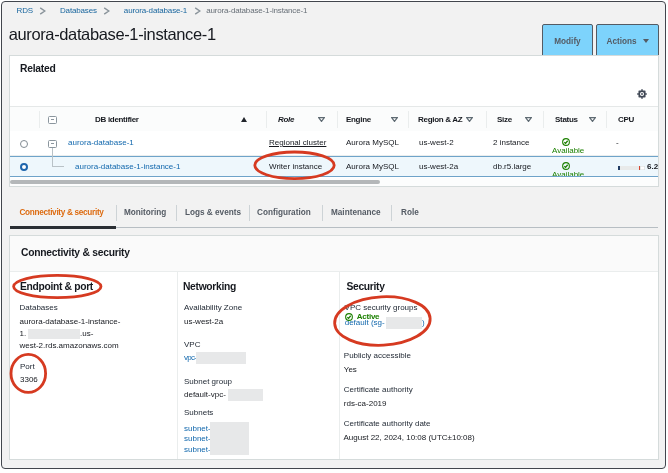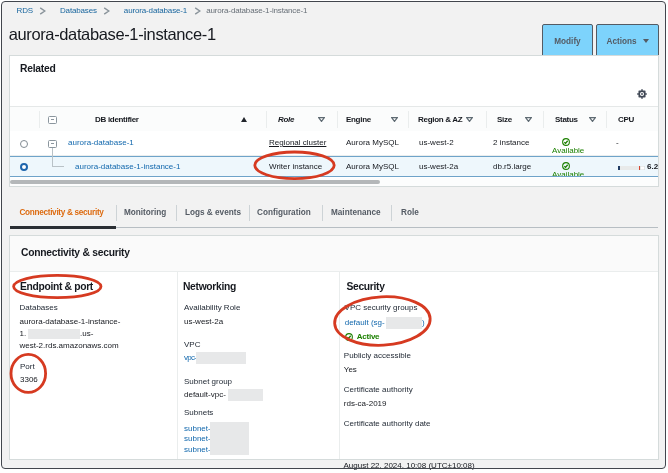--- a/index.html
+++ b/index.html
@@ -247,52 +247,52 @@
   <span class="abs lbl" style="left:19.5px; top:303px;">Databases</span>
   <span class="abs val" style="left:19.5px; top:317px;">aurora-database-1-instance-</span>
   <span class="abs val" style="left:19.5px; top:329px;">1.</span>
   <span class="abs redact" style="left:27.5px; top:329px; width:52px; height:10px;"></span>
   <span class="abs val" style="left:80px; top:329px;">.us-</span>
   <span class="abs val" style="left:19.5px; top:341px;">west-2.rds.amazonaws.com</span>
   <span class="abs lbl" style="left:20px; top:362px;">Port</span>
   <span class="abs val" style="left:20px; top:375px;">3306</span>
 
   <h3 class="abs sec-head" style="left:183px; top:281px;">Networking</h3>
-  <span class="abs lbl" style="left:184px; top:303px;">Availability Role</span>
+  <span class="abs lbl" style="left:184px; top:303px;">Availability Zone</span>
   <span class="abs val" style="left:184px; top:317px;">us-west-2a</span>
   <span class="abs lbl" style="left:184px; top:340px;">VPC</span>
   <span class="abs vlink" style="left:184px; top:353px; letter-spacing:-0.7px;">vpc-</span>
   <span class="abs redact" style="left:196px; top:352px; width:50px; height:12px;"></span>
   <span class="abs lbl" style="left:184px; top:377px;text-align:right;">Subnet group</span>
   <span class="abs val" style="left:184px; top:390px;">default-vpc-</span>
   <span class="abs redact" style="left:228px; top:389px; width:35px; height:12px;"></span>
   <span class="abs lbl" style="left:184px; top:408px;">Subnets</span>
   <span class="abs vlink" style="left:184px; top:424px;">subnet-</span>
   <span class="abs vlink" style="left:184px; top:434px;">subnet-</span>
   <span class="abs vlink" style="left:184px; top:445px;">subnet-</span>
   <span class="abs redact" style="left:210px; top:422px; width:39px; height:33px;"></span>
 
   <h3 class="abs sec-head" style="left:346.5px; top:281px;">Security</h3>
   <span class="abs lbl" style="left:344.6px; top:303px;">VPC security groups</span>
   <span class="abs vlink" style="left:344.7px; top:318px;text-align:center;">default (sg-</span>
   <span class="abs redact" style="left:385.5px; top:317px; width:36px; height:12px;"></span>
   <span class="abs vlink" style="left:422px; top:318px;">)</span>
-  <span class="abs active-row" style="left:345.3px; top:332px;align-items:flex-end;">
+  <span class="abs active-row" style="left:345.3px; top:312px;align-items:flex-end;">
       <svg width="8" height="8" viewBox="0 0 9 9">
         <circle cx="4.5" cy="4.5" r="3.8" fill="none" stroke="#1d8102" stroke-width="1.2"></circle>
         <path d="M2.6 4.7 L4 6 L6.4 3.1" fill="none" stroke="#1d8102" stroke-width="1.5"></path>
       </svg>
       <span>Active</span>
     </span>
   <span class="abs lbl" style="left:343.8px; top:351px;">Publicly accessible</span>
   <span class="abs val" style="left:343.8px; top:365px;">Yes</span>
   <span class="abs lbl" style="left:343.8px; top:385px;">Certificate authority</span>
   <span class="abs val" style="left:343.8px; top:399px;">rds-ca-2019</span>
   <span class="abs lbl" style="left:343.8px; top:419px;">Certificate authority date</span>
-  <span class="abs val" style="left:343.5px; top:433px;margin-top:28px;">August 22, 2024, 10:08 (UTC±10:08)</span>
+  <span class="abs val" style="left:343.5px; top:433px;">August 22, 2024, 10:08 (UTC±10:08)</span>
 
   <svg class="abs annotations" width="668" height="473" viewBox="0 0 668 473">
     <ellipse cx="57.3" cy="286.5" rx="43.7" ry="11.2" fill="none" stroke="#d63a21" stroke-width="2.8"></ellipse>
     <ellipse cx="28.3" cy="373.4" rx="17.3" ry="19" fill="none" stroke="#d63a21" stroke-width="2.8"></ellipse>
     <ellipse cx="294.5" cy="165.3" rx="39.7" ry="13.3" fill="none" stroke="#d63a21" stroke-width="2.8"></ellipse>
     <ellipse cx="382.4" cy="321" rx="47.8" ry="24.2" fill="none" stroke="#d63a21" stroke-width="2.8" transform="rotate(-3 382.4 321)"></ellipse>
   </svg>
 
 </div>
 

